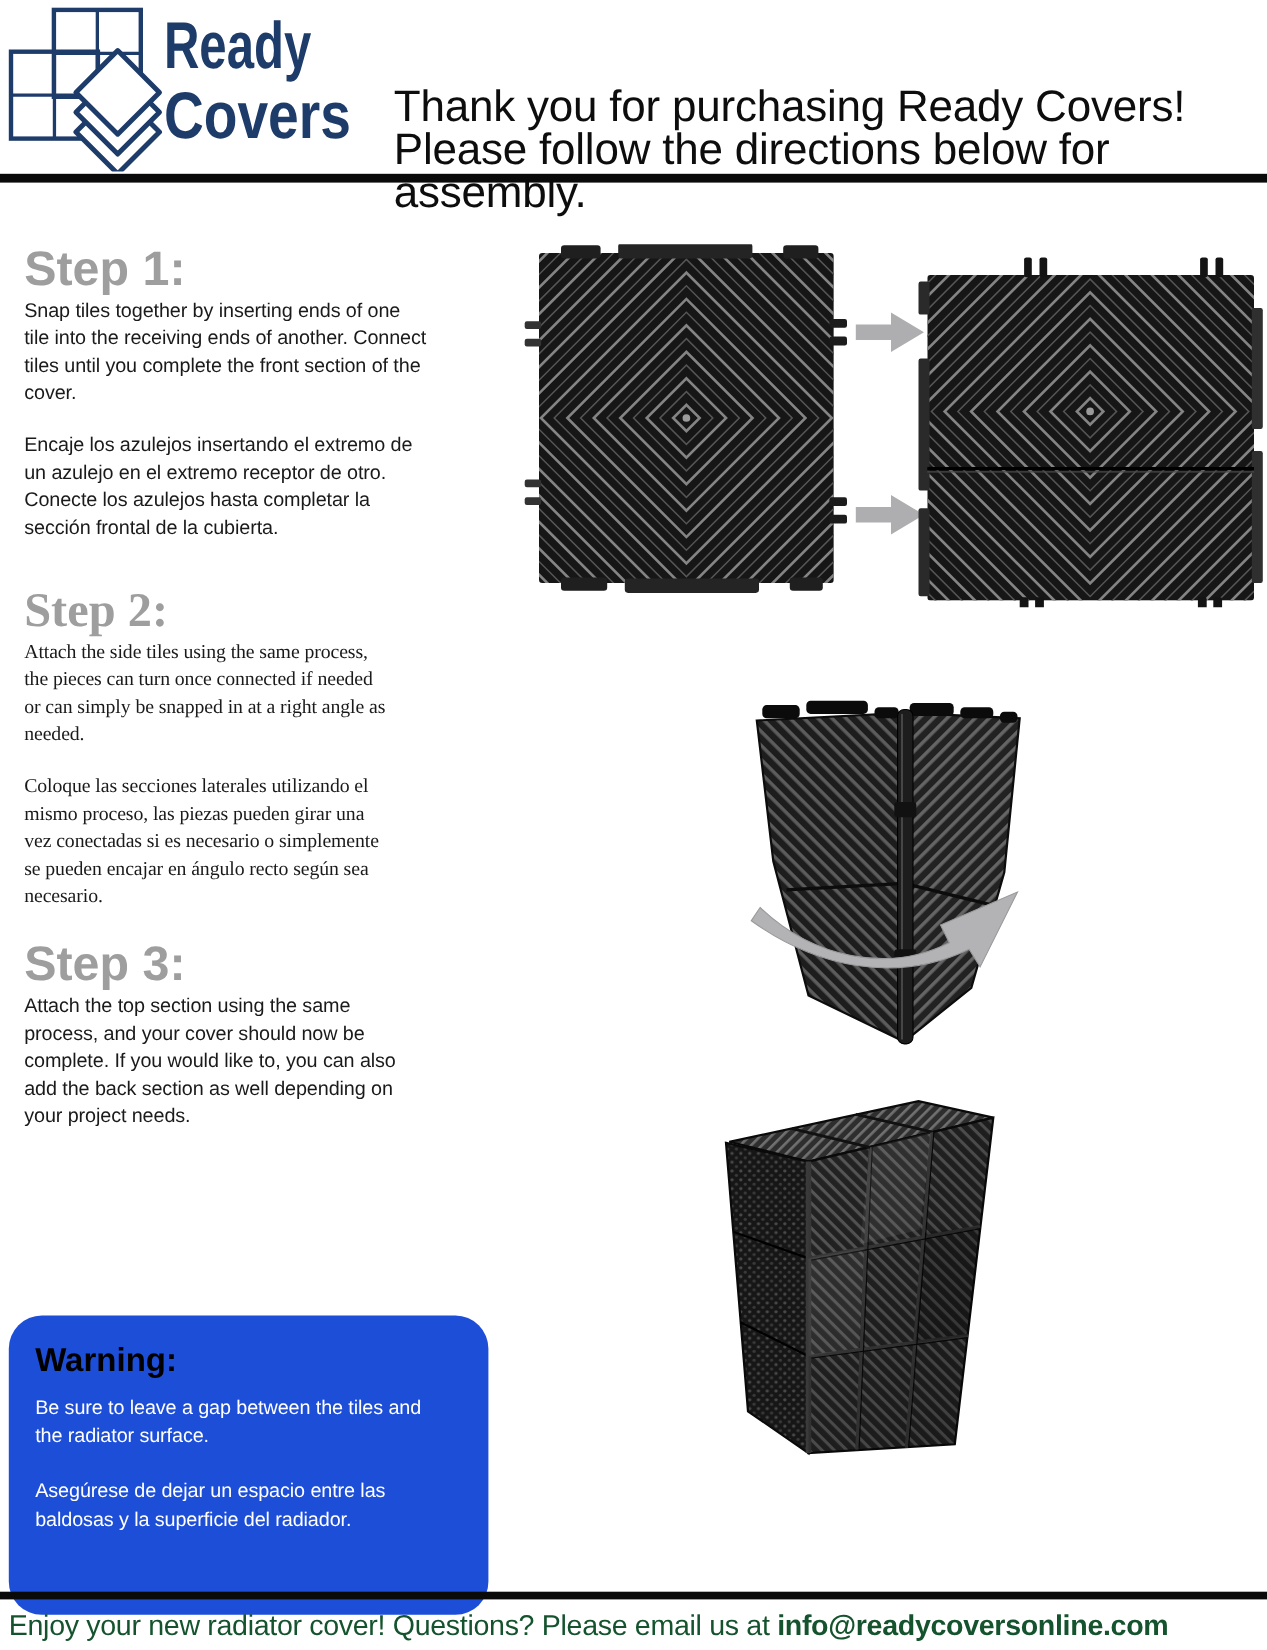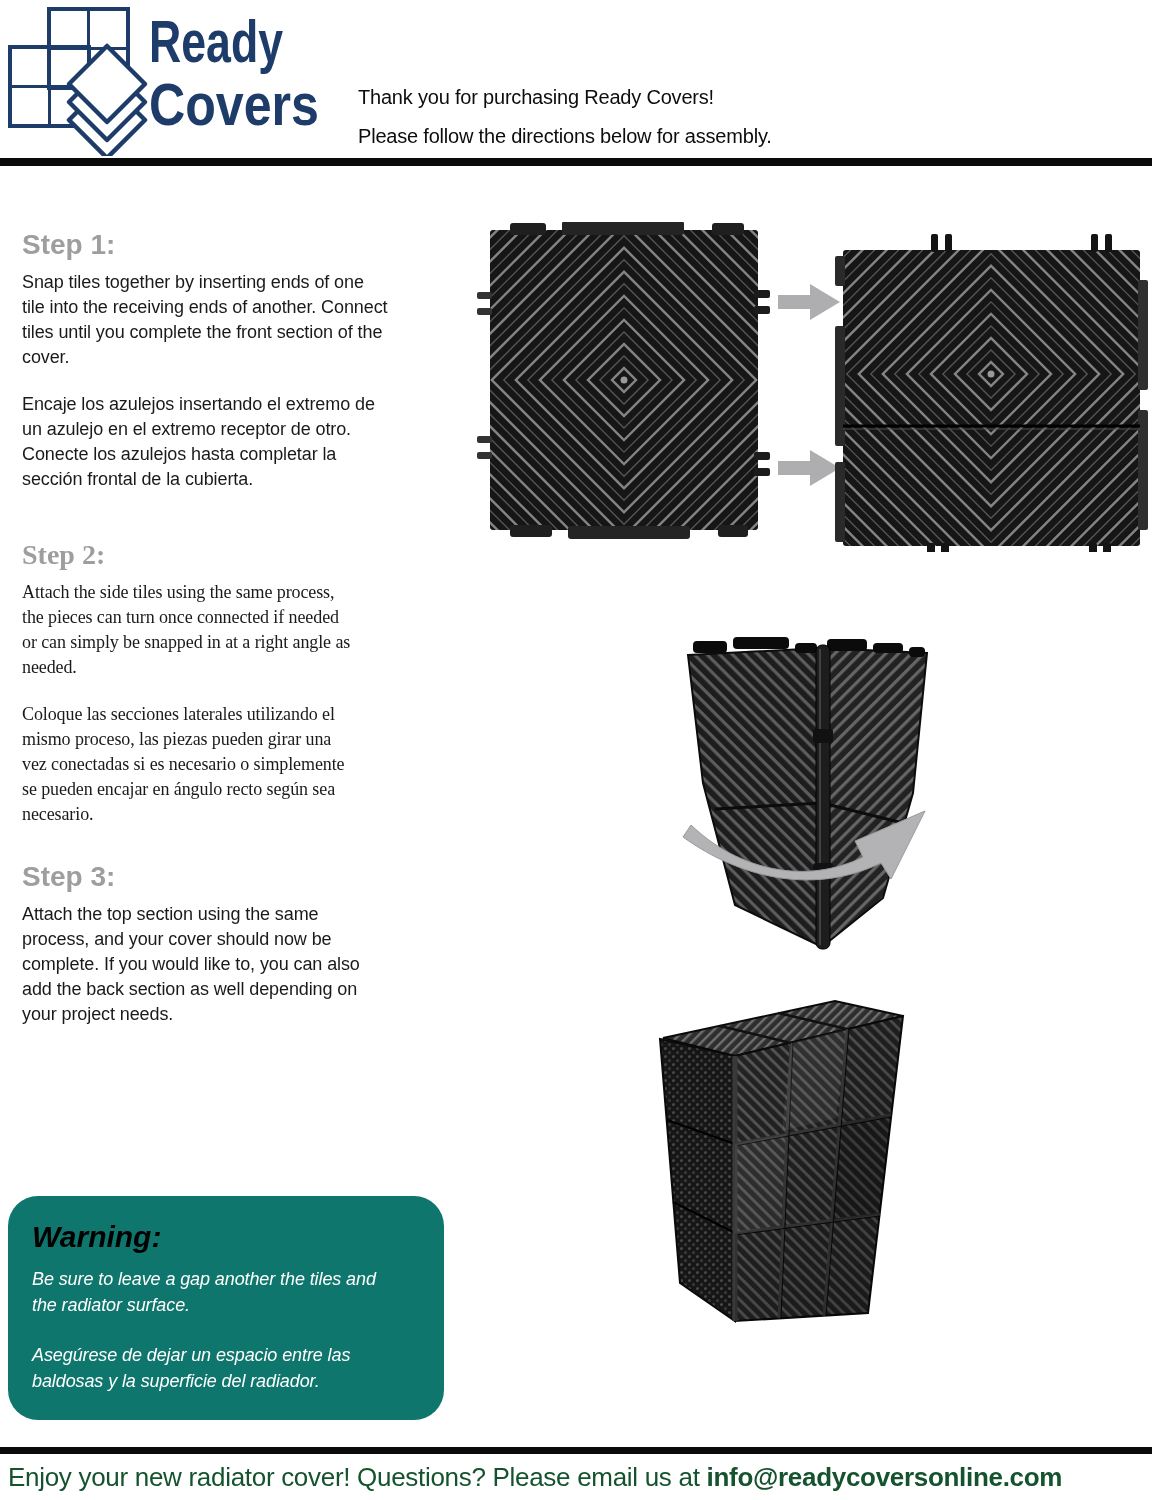--- a/index.html
+++ b/index.html
@@ -4,43 +4,42 @@
 <style>
   html,body{margin:0;padding:0;background:#fff;}
   .page{
     position:relative; width:1152px; height:1500px; background:#ffffff;
     font-family:"Liberation Sans", sans-serif; color:#111; overflow:hidden;
   }
   
   .logo-svg{position:absolute; left:6px; top:4px;}
   .header-text{
     position:absolute; left:358px; top:78px;
-    font-size:20px; line-height:39px; color:#0d0d0d; letter-spacing:-0.2px;
+    font-size:40px; line-height:39px; color:#0d0d0d; letter-spacing:-0.2px;
   }
   .rule{position:absolute; left:0; width:1152px; background:#0a0a0a;}
   .rule.top{top:158px; height:8px;}
   .rule.bottom{top:1447px; height:7px;}
   
   .step{position:absolute; left:22px; width:478px;}
   .step h2{
-    margin:0 0 4px 0; font-size:28px; line-height:42px; font-weight:bold;
+    margin:0 0 4px 0; font-size:44px; line-height:42px; font-weight:bold;
     color:#9e9e9e; letter-spacing:0;
   }
   .step p, .warning p{
     margin:0; font-size:18px; line-height:25px; color:#1a1a1a;
     white-space:pre-line; letter-spacing:-0.1px;
   }
   .step p.es{margin-top:22px;}
   .step1{top:224px;} .step2{top:534px;font-family:Liberation Serif, serif;} .step3{top:856px;}
   
   .warning{
-    position:absolute; left:8px; top:1196px; width:436px; height:224px;
-    background:#0f766e; border-radius:30px; box-sizing:border-box;
+    position:absolute; left:8px; top:1196px; width:436px; height:272px;
+    background:#1d4ed8; border-radius:30px; box-sizing:border-box;
     padding:24px 24px 0 24px;
-    font-style:italic;
   }
   .warning h3{margin:0; font-size:30px; font-weight:bold; color:#000;}
   .warning p{color:#ffffff; margin-top:12px; line-height:26px;}
   .warning p.es{margin-top:24px;}
   
   .fig{position:absolute;}
   .fig1{left:455px; top:222px;}
   .fig2{left:675px; top:633px;}
   .fig3{left:655px; top:998px;}
   
@@ -111,21 +110,21 @@
     <h2>Step 3:</h2>
     <p class="en">Attach the top section using the same
 process, and your cover should now be
 complete. If you would like to, you can also
 add the back section as well depending on
 your project needs.</p>
   </section>
 
   <div class="warning">
     <h3>Warning:</h3>
-    <p class="en">Be sure to leave a gap another the tiles and
+    <p class="en">Be sure to leave a gap between the tiles and
 the radiator surface.</p>
     <p class="es">Asegúrese de dejar un espacio entre las
 baldosas y la superficie del radiador.</p>
   </div>
 
   <svg class="fig fig1" width="700" height="330" viewBox="0 0 700 330">
       <defs>
         <clipPath id="tc0">
           <rect x="0" y="0" width="268" height="300" rx="3"></rect>
         </clipPath>

